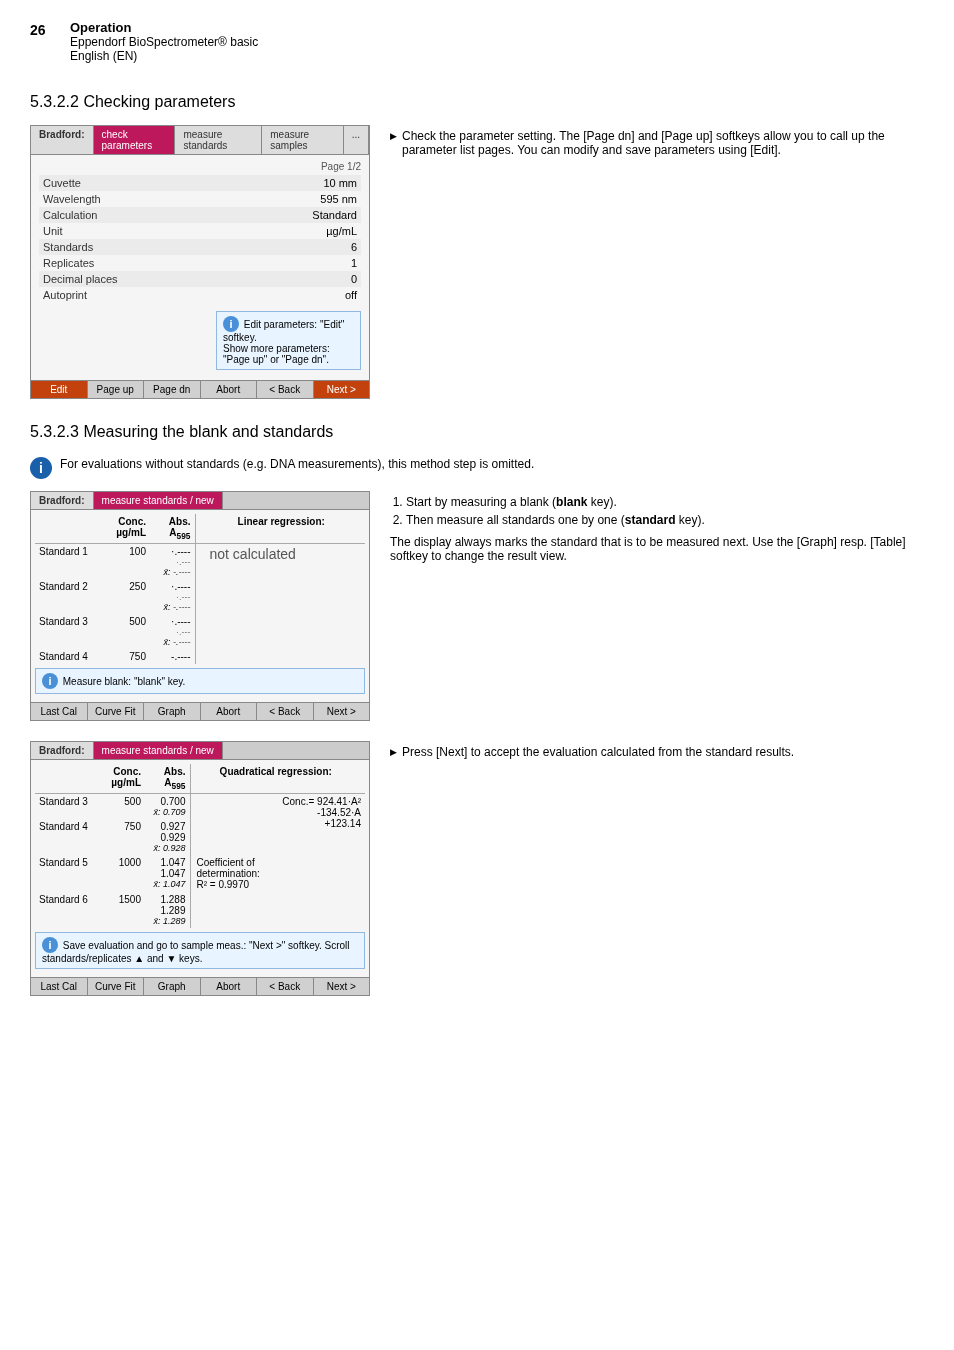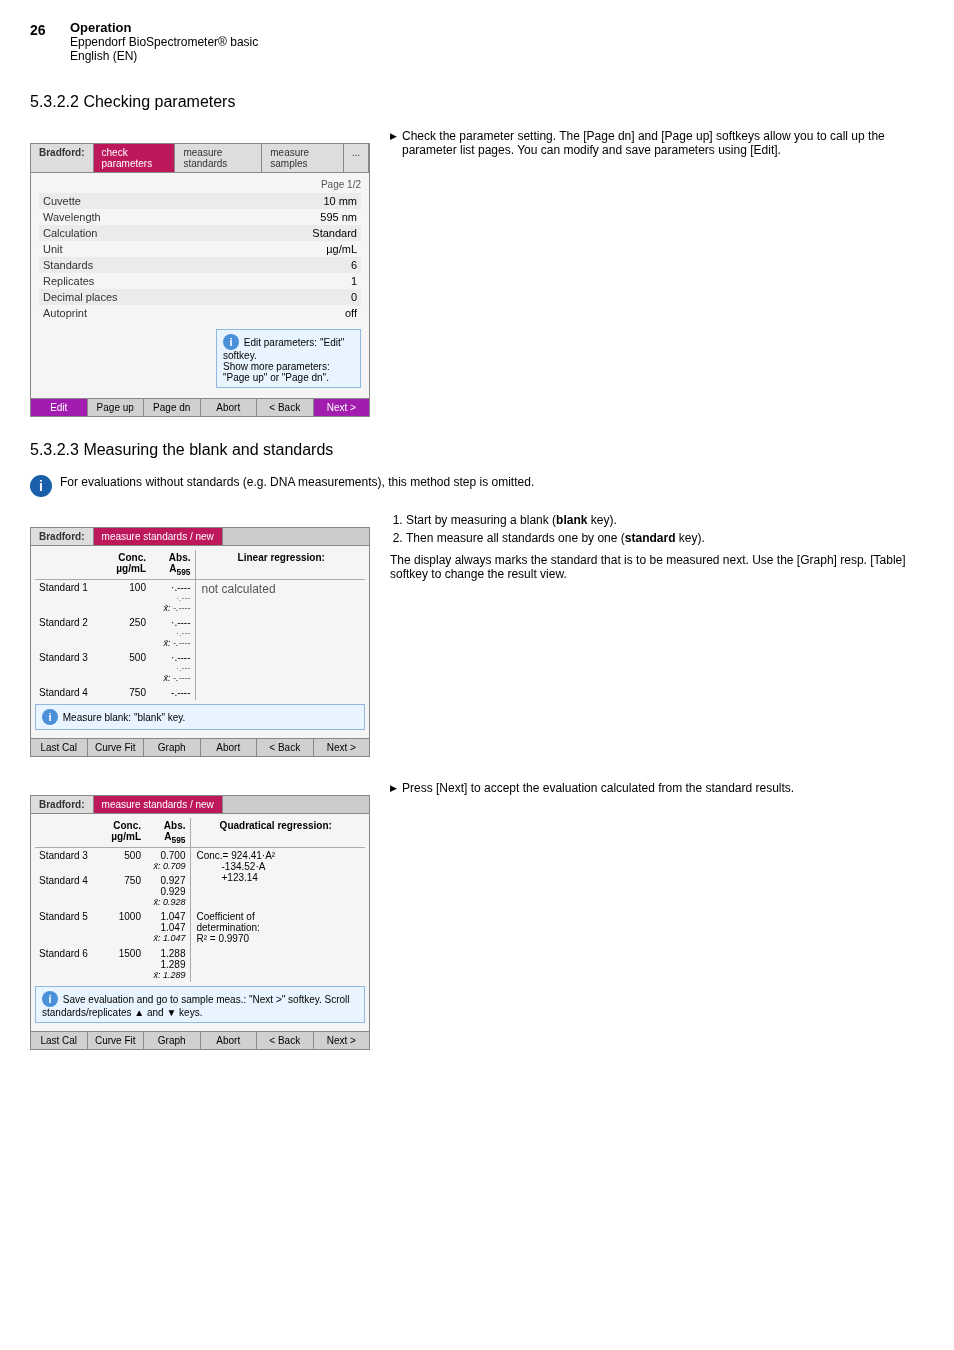--- a/index.html
+++ b/index.html
@@ -54,21 +54,20 @@
       flex: 1;
       font-size: 12px;
       padding-top: 4px;
     }
 
     
     .device-screen {
       border: 1px solid #888;
       background: #f0f0f0;
       font-size: 11px;
-      margin-top: 18px;
     }
     .device-tab-bar {
       display: flex;
       background: #ccc;
       border-bottom: 1px solid #888;
     }
     .device-tab {
       padding: 3px 8px;
       font-size: 10px;
       border-right: 1px solid #888;
@@ -106,21 +105,21 @@
       flex: 1;
       text-align: center;
       padding: 3px 2px;
       font-size: 10px;
       border-right: 1px solid #888;
       cursor: pointer;
       background: #d0d0d0;
     }
     .device-btn:last-child { border-right: none; }
     .device-btn.primary {
-      background: #a21caf;
+      background: #c2410c;
       color: #fff;
     }
 
     
     .std-table {
       width: 100%;
       border-collapse: collapse;
       font-size: 10px;
     }
     .std-table th, .std-table td {
@@ -331,21 +330,21 @@
           </thead>
           <tbody>
             <tr>
               <td class="std-name">Standard 1</td>
               <td style="text-align:right;">100</td>
               <td style="text-align:right;">
                 <div>·.----</div>
                 <div style="font-size:9px;color:#777;">·.---</div>
                 <div style="font-size:9px;font-style:italic;">x̄: -.----</div>
               </td>
-              <td rowspan="4" style="border-left:1px solid #aaa;padding-left:6px;font-size:12px;color:#555;vertical-align:top;">
+              <td rowspan="4" style="border-left:1px solid #aaa;padding-left:14px;font-size:14px;color:#555;vertical-align:top;">
                 not calculated
               </td>
             </tr>
             <tr>
               <td class="std-name">Standard 2</td>
               <td style="text-align:right;">250</td>
               <td style="text-align:right;">
                 <div>·.----</div>
                 <div style="font-size:9px;color:#777;">·.---</div>
                 <div style="font-size:9px;font-style:italic;">x̄: -.----</div>
@@ -414,21 +413,21 @@
                 </tr>
               </thead>
               <tbody>
                 <tr>
                   <td class="std-name">Standard 3</td>
                   <td style="text-align:right;">500</td>
                   <td style="text-align:right;">
                     <div>0.700</div>
                     <div style="font-size:9px;font-style:italic;">x̄: 0.709</div>
                   </td>
-                  <td rowspan="2" style="border-left:1px solid #aaa;padding-left:6px;font-size:10px;vertical-align:top;">
+                  <td rowspan="2" style="border-left:1px solid #aaa;padding-left:6px;font-size:10px;vertical-align:top;text-align:right;">
                     Conc.= 924.41·A²<br>
                     &nbsp;&nbsp;&nbsp;&nbsp;&nbsp;&nbsp;&nbsp;&nbsp;&nbsp;-134.52·A<br>
                     &nbsp;&nbsp;&nbsp;&nbsp;&nbsp;&nbsp;&nbsp;&nbsp;&nbsp;+123.14
                   </td>
                 </tr>
                 <tr>
                   <td class="std-name">Standard 4</td>
                   <td style="text-align:right;">750</td>
                   <td style="text-align:right;">
                     <div>0.927</div>

